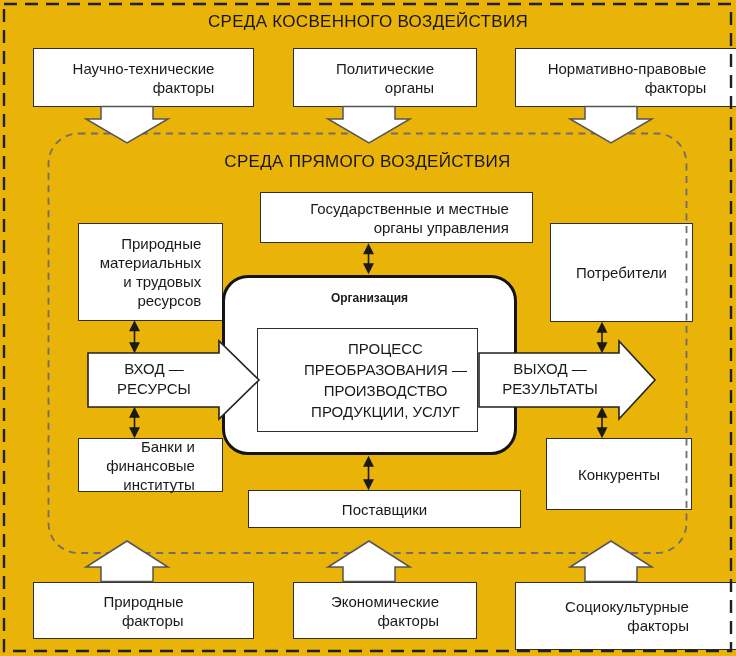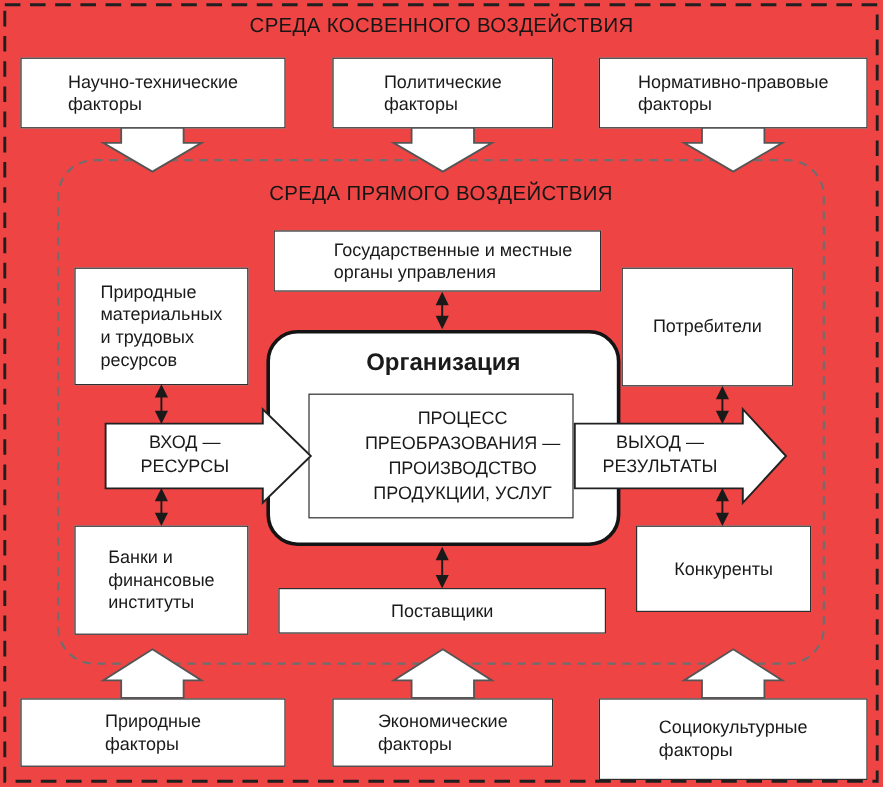--- a/index.html
+++ b/index.html
@@ -1,38 +1,38 @@
 <!DOCTYPE html>
 <html lang="ru"><head>
 <meta charset="utf-8">
 <style>
   html,body{margin:0;padding:0;background:#fff;}
   #stage{
-    position:relative;width:736px;height:656px;background:#ef4444;
+    position:relative;width:736px;height:656px;background:#eab308;
     font-family:"Liberation Sans","DejaVu Sans",sans-serif;
     color:#1a1a1a;overflow:hidden;
   }
   .box{
     position:absolute;background:#fff;border:1.5px solid #2e2e2e;
     display:flex;align-items:center;justify-content:center;
-    text-align:left;font-size:15px;line-height:19px;
-    white-space:pre-line;box-sizing:border-box;z-index:1;
+    text-align:right;font-size:15px;line-height:19px;
+    white-space:pre-line;box-sizing:border-box;z-index:1;margin-left:16px;
   }
   .env-title{
     position:absolute;text-align:center;font-size:17px;line-height:20px;
     letter-spacing:.3px;color:#161616;z-index:1;white-space:nowrap;
   }
   .org-box{
     position:absolute;left:222px;top:275px;width:295px;height:180px;
     border:3.5px solid #141414;border-radius:26px;background:#fff;
     box-sizing:border-box;z-index:1;
   }
   .org-title{
     position:absolute;left:222px;top:291px;width:295px;text-align:center;
-    font-size:20px;font-weight:bold;z-index:1;
+    font-size:12px;font-weight:bold;z-index:1;
   }
   .process-box{
     position:absolute;left:257px;top:328px;width:221px;height:104px;
     border:1.6px solid #2e2e2e;background:#fff;box-sizing:border-box;
     display:flex;align-items:center;justify-content:center;text-align:center;
     font-size:15px;line-height:21px;white-space:pre-line;z-index:1;padding-left:36px;
   }
   .flow-text{
     position:absolute;z-index:3;text-align:center;font-size:15px;
     line-height:20px;white-space:pre-line;pointer-events:none;
@@ -43,32 +43,32 @@
 <body>
 
 <div id="stage">
 
   <div class="env-title" style="left:0;top:12px;width:736px;">СРЕДА КОСВЕННОГО ВОЗДЕЙСТВИЯ</div>
   <div class="env-title" style="left:48px;top:152px;width:639px;">СРЕДА ПРЯМОГО ВОЗДЕЙСТВИЯ</div>
 
   <div class="box" style="left:17px;top:48px;width:221px;height:59px;">Научно-технические
 факторы</div>
   <div class="box" style="left:277px;top:48px;width:184px;height:59px;">Политические
-факторы</div>
+органы</div>
   <div class="box" style="left:499px;top:48px;width:224px;height:59px;">Нормативно-правовые
 факторы</div>
 
-  <div class="box" style="left:228px;top:192px;width:273px;height:51px;padding-left:26px;">Государственные и местные
+  <div class="box" style="left:244px;top:192px;width:273px;height:51px;padding-left:26px;">Государственные и местные
 органы управления</div>
   <div class="box" style="left:62px;top:223px;width:145px;height:98px;">Природные
 материальных
 и трудовых
 ресурсов</div>
-  <div class="box" style="left:518px;top:223px;width:143px;height:99px;">Потребители</div>
-  <div class="box" style="left:62px;top:438px;width:145px;height:91px;">Банки и
+  <div class="box" style="left:534px;top:223px;width:143px;height:99px;">Потребители</div>
+  <div class="box" style="left:62px;top:438px;width:145px;height:54px;">Банки и
 финансовые
 институты</div>
   <div class="box" style="left:530px;top:438px;width:146px;height:72px;">Конкуренты</div>
   <div class="box" style="left:232px;top:490px;width:273px;height:38px;">Поставщики</div>
 
   <div class="org-box"></div>
   <div class="org-title">Организация</div>
   <div class="process-box">ПРОЦЕСС
 ПРЕОБРАЗОВАНИЯ —
 ПРОИЗВОДСТВО

